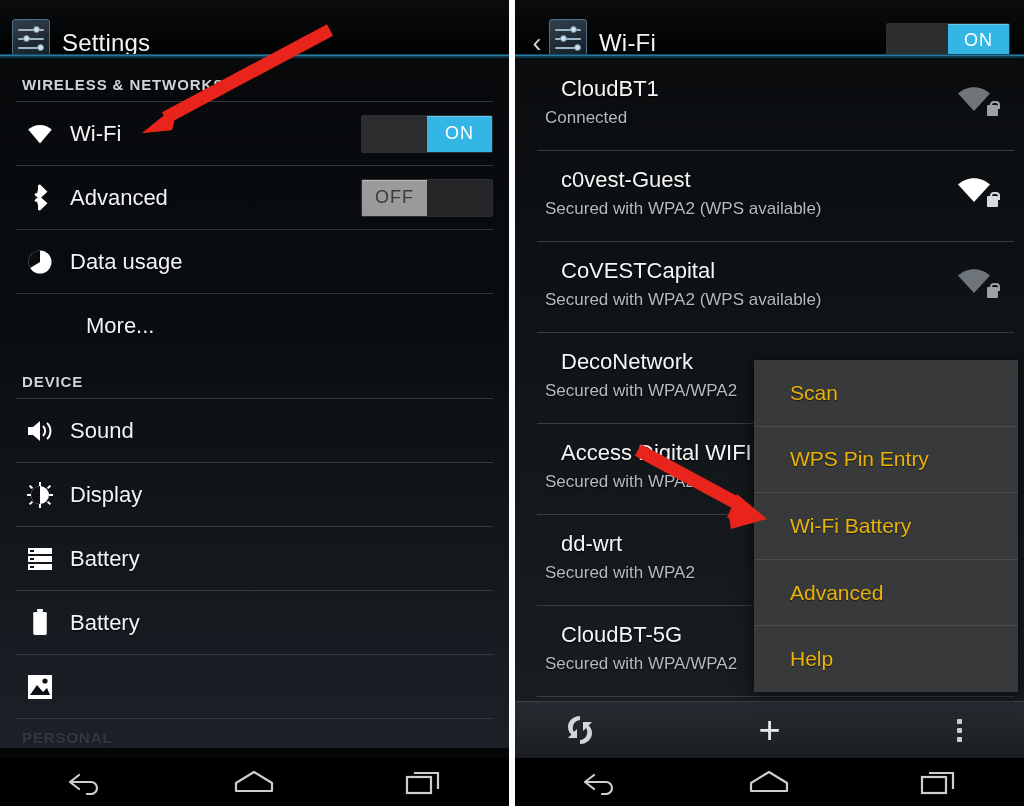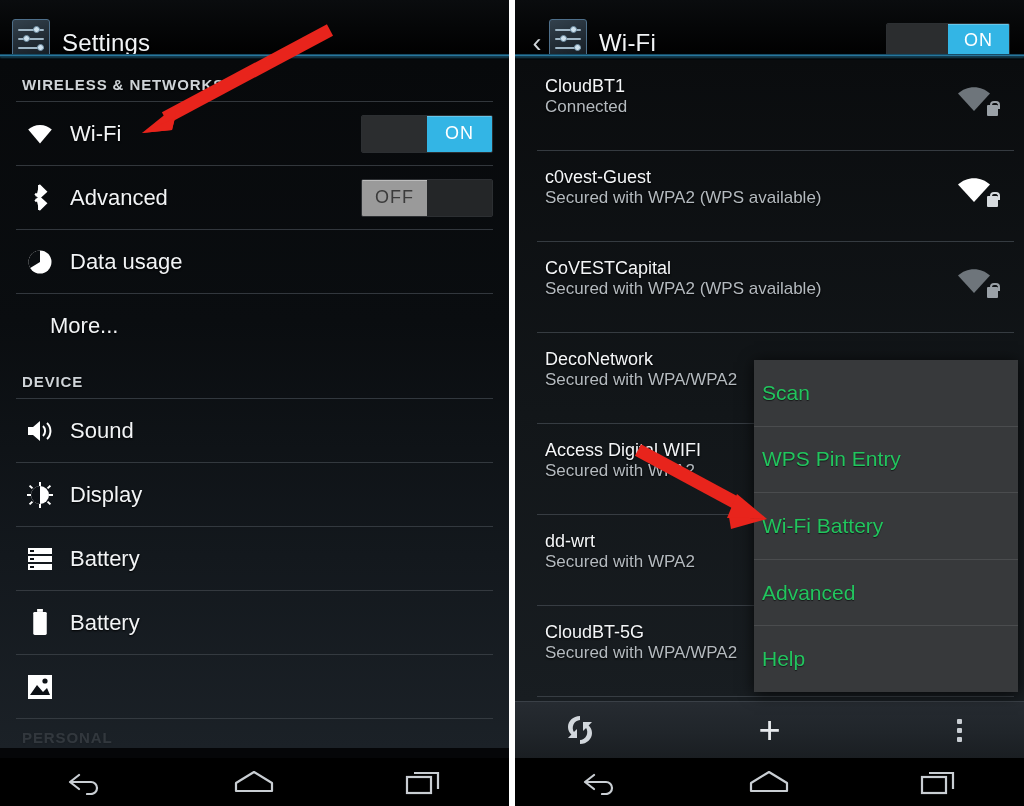--- a/index.html
+++ b/index.html
@@ -71,31 +71,31 @@
   .sec-header{
     color:#cfd4d8; font-size:15px; font-weight:bold; letter-spacing:.9px;
     padding:16px 0 8px 22px; text-shadow:0 1px 2px #000;
   }
   .hr{ height:1px; background:#3a3f45; margin:0 16px; opacity:.85; }
   .srow{
     display:flex; align-items:center; height:63px; padding-left:22px; padding-right:16px;
   }
   .srow .ico{ width:36px; flex:0 0 36px; display:flex; align-items:center; justify-content:center; color:#fff; }
   .srow .lbl{ color:#f2f4f6; font-size:22px; margin-left:12px; flex:1 1 auto; text-shadow:0 1px 2px #000; }
-  .srow.indent .lbl{ margin-left:28px; }
+  .srow.indent .lbl{ margin-left:64px; }
   .srow .lbl.more{ font-size:22px; }
 
   
   .wifi-body{
     position:absolute; top:60px; left:0; right:0; bottom:105px;
     background:linear-gradient(180deg,#0a0c0e 0%,#121619 55%,#181d21 100%);
   }
   .wrow{ position:relative; height:90px; padding:16px 0 0 30px; }
-  .wrow .ssid{ color:#f4f6f8; font-size:18px; text-shadow:0 1px 2px #000; }
-  .wrow .sub{ color:#b4babf; font-size:17px; text-shadow:0 1px 2px #000; }
+  .wrow .ssid{ color:#f4f6f8; font-size:22px; text-shadow:0 1px 2px #000;margin-left:16px; }
+  .wrow .sub{ color:#b4babf; font-size:17px; margin-top:6px; text-shadow:0 1px 2px #000; }
   .wrow .sigwrap{ position:absolute; right:28px; top:26px; }
   .whr{ height:1px; background:#40464c; margin:0 10px 0 22px; opacity:.8; }
 
   .sig{ position:relative; width:40px; height:30px; }
   .sig .fan{ position:absolute; left:0; top:0; }
   .sig .lock{
     position:absolute; right:-2px; bottom:0px; width:11px; height:11px;
     background:#d6dade; border-radius:1px;
   }
   .sig .lock::before{
@@ -122,22 +122,22 @@
   .dots span{ width:5px; height:5px; background:#c8cdd2; border-radius:1px; display:block; }
 
   
   .popup{
     position:absolute; left:239px; top:360px; width:264px;
     background:#37393b;
     box-shadow:0 2px 14px rgba(0,0,0,.75);
     z-index:40;
   }
   .popup .mitem{
-    height:65.6px; display:flex; align-items:center; padding-left:8px;
-    color:#22c55e; font-size:21px; text-shadow:0 1px 1px rgba(0,0,0,.6);
+    height:65.6px; display:flex; align-items:center; padding-left:36px;
+    color:#eab308; font-size:21px; text-shadow:0 1px 1px rgba(0,0,0,.6);
   }
   .popup .mdiv{ height:1px; background:#4a4c4e; }
 
   
   .navbar{
     position:absolute; left:0; right:0; bottom:0; height:48px;
     background:#000; display:flex; align-items:center; justify-content:space-around;
   }
   .navbtn{ width:90px; height:40px; display:flex; align-items:center; justify-content:center; }
 

